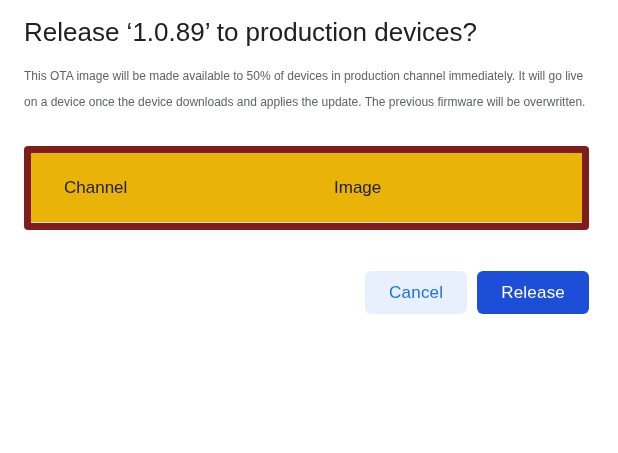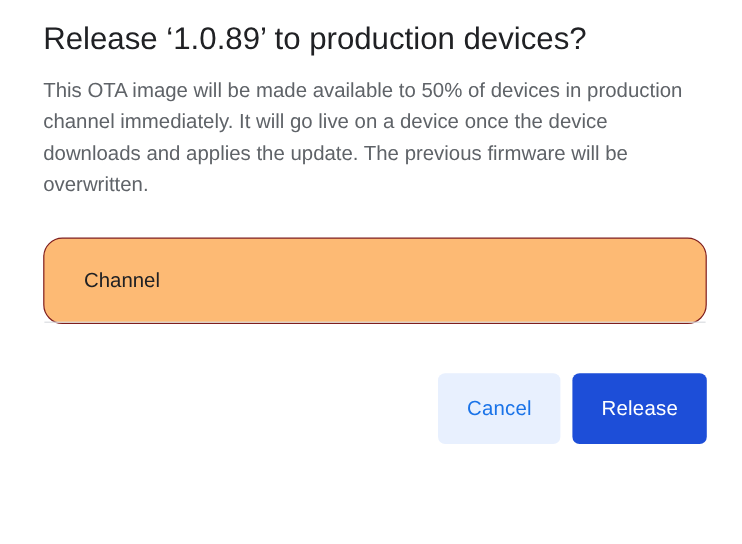--- a/index.html
+++ b/index.html
@@ -11,44 +11,44 @@
     width: 618px;
     height: 453px;
     overflow: hidden;
     font-family: "Liberation Sans", "DejaVu Sans", sans-serif;
     -webkit-font-smoothing: antialiased;
   }
   .dialog {
     box-sizing: border-box;
     width: 618px;
     height: 453px;
-    padding: 0 29px 0 36px;
+    padding: 0 29px 0 24px;
     background: #ffffff;
   }
   .dialog-title {
     margin: 0;
     padding-top: 16px;
     font-size: 26px;
     font-weight: 400;
     line-height: 33px;
     letter-spacing: 0;
     color: #202124;
   }
   .dialog-description {
     margin: 14px 0 0 0;
     max-width: 562px;
-    font-size: 17px;
+    font-size: 12px;
     line-height: 26px;
     color: #5f6368;
   }
   .release-table {
     margin-top: 31px;
-    border: 1px solid #7f1d1d;
-    border-radius: 16px;
-    background: #fdba74;
+    border: 7px solid #7f1d1d;
+    border-radius: 4px;
+    background: #eab308;
   }
   .t-row {
     display: grid;
     grid-template-columns: 270px 1fr;
     align-items: center;
     height: 69px;
   }
   .t-row.header {
     border-bottom: 1px solid #dadce0;
   }
@@ -62,21 +62,21 @@
     font-weight: 500;
   }
   .actions {
     display: flex;
     justify-content: flex-end;
     align-items: center;
     gap: 10px;
     margin-top: 41px;
   }
   .btn {
-    height: 59px;
+    height: 43px;
     padding: 0 24px;
     border: none;
     border-radius: 6px;
     font-family: inherit;
     font-size: 17px;
     font-weight: 500;
     letter-spacing: 0.2px;
     cursor: pointer;
     line-height: 43px;
     display: inline-flex;
@@ -96,20 +96,21 @@
 
 <div class="dialog">
 
   <h1 class="dialog-title">Release ‘1.0.89’ to production devices?</h1>
 
   <p class="dialog-description">This OTA image will be made available to 50% of devices in production channel immediately. It will go live on a device once the device downloads and applies the update. The previous firmware will be overwritten.</p>
 
   <div class="release-table">
     <div class="t-row header">
       <div class="t-cell">Channel</div>
+      <div class="t-cell">Image</div>
     </div>
   </div>
 
   <div class="actions">
     <button class="btn btn-cancel">Cancel</button>
     <button class="btn btn-release">Release</button>
   </div>
 
 </div>
 

